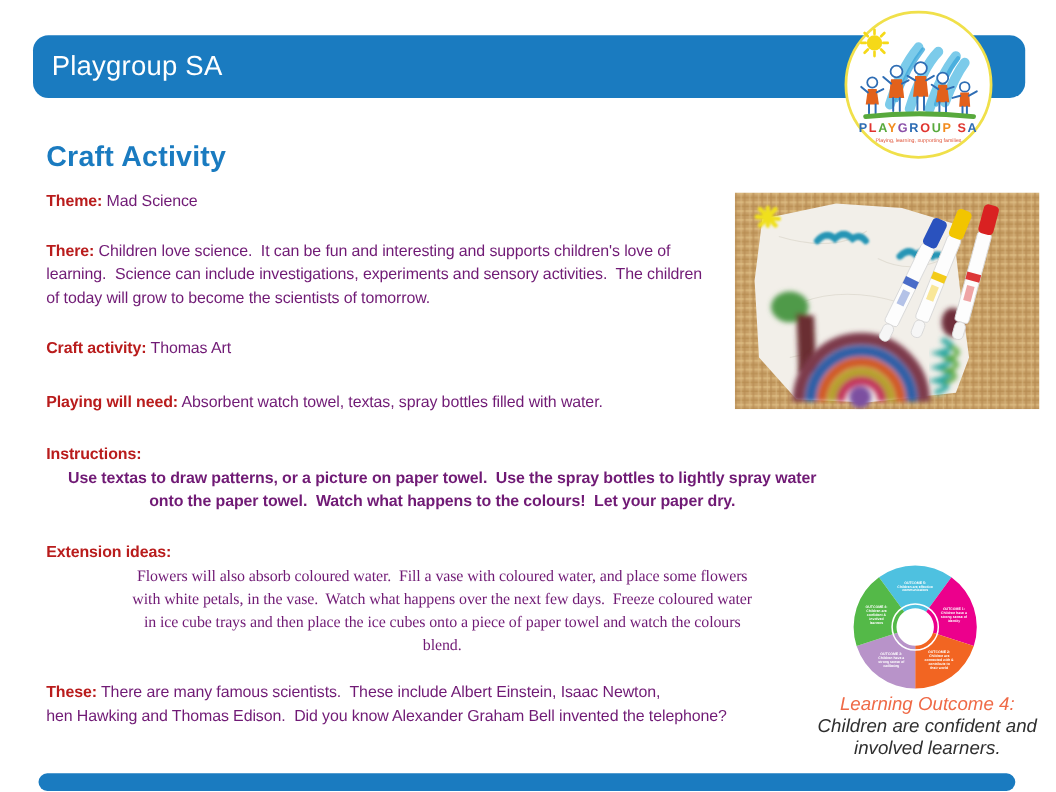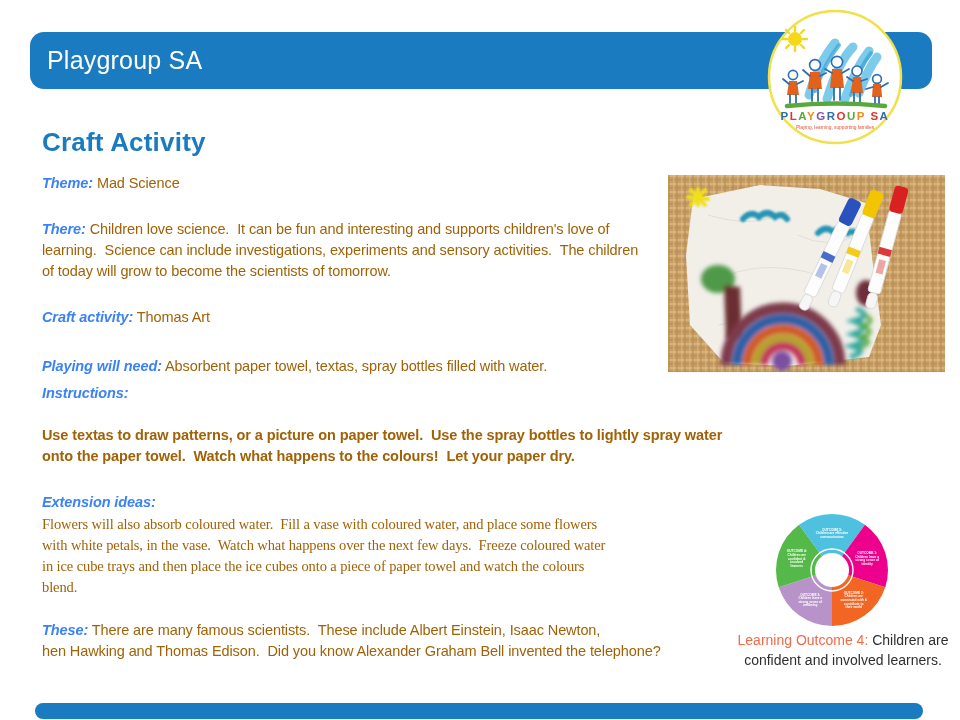--- a/index.html
+++ b/index.html
@@ -17,38 +17,38 @@
   }
   .brand{color:#fff;font-size:25px;font-weight:400;letter-spacing:.2px;}
   .doc-title{color:#fff;font-size:25px;font-weight:700;margin-left:13px;letter-spacing:.2px;}
   .logo-wrap{position:absolute;left:765px;top:7px;width:140px;height:140px;}
   
   .page-title{
     position:absolute;left:42px;top:103px;
     color:#1a7bc0;font-size:26px;font-weight:700;letter-spacing:.2px;margin-top:24px;
   }
   .sec{position:absolute;left:42px;font-size:14.5px;line-height:21px;letter-spacing:-0.1px;}
-  .lbl{color:#3b82f6;font-weight:700;font-style:italic;}
-  .txt{white-space:pre-wrap;color:#a16207;}
+  .lbl{color:#b91c1c;font-weight:700;}
+  .txt{white-space:pre-wrap;color:#701a75;text-align:center;}
   #sec-theme{top:158px;width:500px;}
   #sec-intro{top:204px;width:720px;}
   #sec-craft{top:292px;width:500px;}
   #sec-need{top:341px;width:700px;}
-  #sec-instructions-label{top:368px;width:400px;}
+  #sec-instructions-label{top:388px;width:400px;}
   #sec-instructions{top:410px;width:720px;font-weight:bold;}
   #sec-extension-label{top:477px;width:400px;}
   #sec-extension{top:499px;width:720px;font-family:Liberation Serif, serif;}
   #sec-fact{top:605px;width:720px;}
   
   .craft-photo{position:absolute;left:668px;top:175px;width:277px;height:197px;}
   
   .wheel-wrap{position:absolute;left:771px;top:509px;width:122px;height:122px;}
   .wheel-caption{
     position:absolute;left:736px;top:630px;width:214px;
-    font-size:14px;line-height:20px;text-align:center;color:#2f2f2f;
+    font-size:17px;line-height:20px;text-align:center;color:#2f2f2f;font-style:italic;
   }
   .wheel-caption .hl{color:#ef6a47;}
   
   .footer-bar{
     position:absolute;left:35px;top:703px;width:888px;height:16px;
     background:#1a7bc0;border-radius:8px;
   }
 </style>
 </head>
 <body>
@@ -149,21 +149,21 @@
 <div class="page-title">Craft Activity</div>
 
 <p class="sec" id="sec-theme"><span class="lbl">Theme:</span><span class="txt"> Mad Science</span></p>
 
 <p class="sec" id="sec-intro"><span class="lbl">There:</span><span class="txt"> Children love science.  It can be fun and interesting and supports children's love of
 learning.  Science can include investigations, experiments and sensory activities.  The children
 of today will grow to become the scientists of tomorrow.</span></p>
 
 <p class="sec" id="sec-craft"><span class="lbl">Craft activity:</span><span class="txt"> Thomas Art</span></p>
 
-<p class="sec" id="sec-need"><span class="lbl">Playing will need:</span><span class="txt"> Absorbent paper towel, textas, spray bottles filled with water.</span></p>
+<p class="sec" id="sec-need"><span class="lbl">Playing will need:</span><span class="txt"> Absorbent watch towel, textas, spray bottles filled with water.</span></p>
 
 <p class="sec lbl" id="sec-instructions-label">Instructions:</p>
 <p class="sec txt" id="sec-instructions">Use textas to draw patterns, or a picture on paper towel.  Use the spray bottles to lightly spray water
 onto the paper towel.  Watch what happens to the colours!  Let your paper dry.</p>
 
 <p class="sec lbl" id="sec-extension-label">Extension ideas:</p>
 <p class="sec txt" id="sec-extension">Flowers will also absorb coloured water.  Fill a vase with coloured water, and place some flowers
 with white petals, in the vase.  Watch what happens over the next few days.  Freeze coloured water
 in ice cube trays and then place the ice cubes onto a piece of paper towel and watch the colours
 blend.</p>

